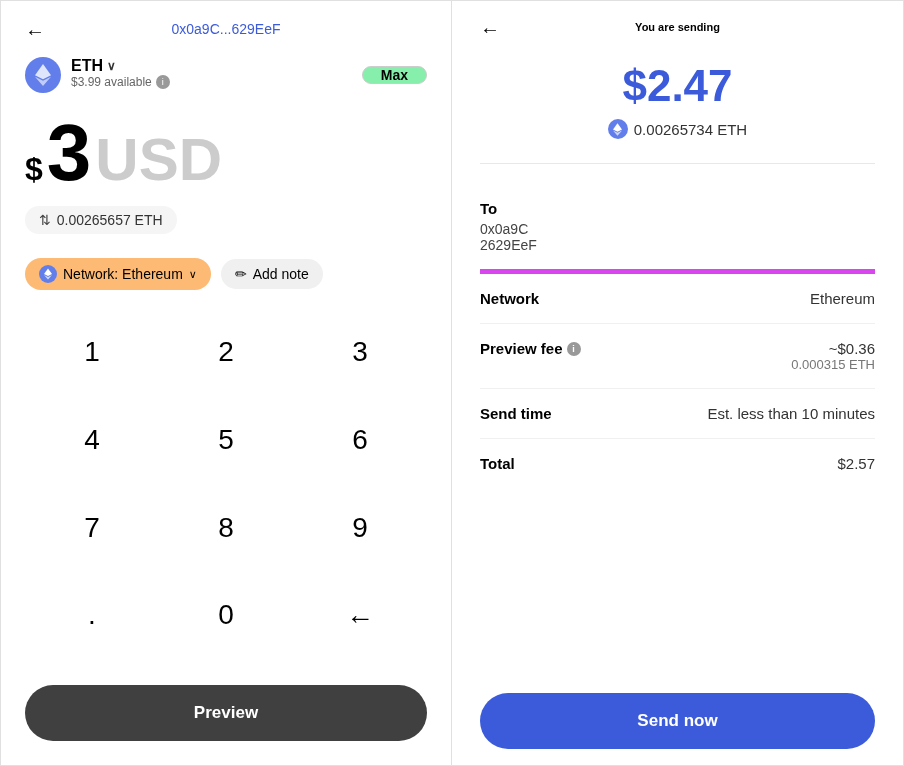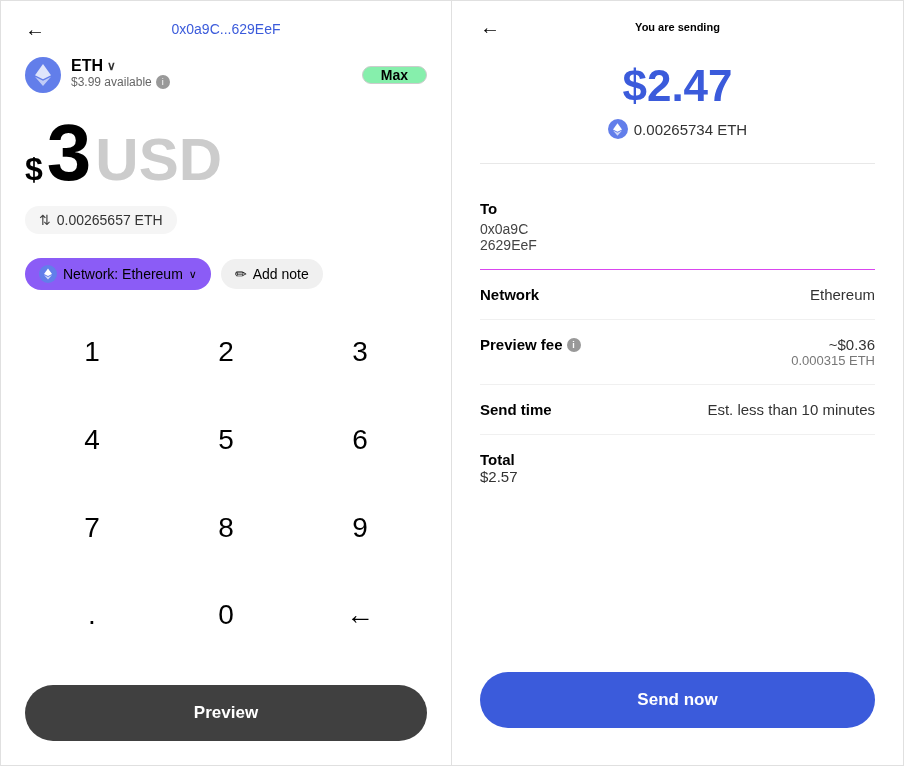--- a/index.html
+++ b/index.html
@@ -181,21 +181,21 @@
       display: flex;
       align-items: center;
       gap: 10px;
       margin-bottom: 28px;
     }
 
     .network-btn {
       display: flex;
       align-items: center;
       gap: 6px;
-      background: #8b5cf6;
+      background: #fdba74;
       border-radius: 20px;
       padding: 7px 14px;
       border: none;
       cursor: pointer;
       font-size: 14px;
       font-weight: 500;
     }
 
     .network-eth-icon {
       width: 18px;
@@ -327,21 +327,21 @@
     }
 
     .detail-rows {
       display: flex;
       flex-direction: column;
       gap: 0;
     }
 
     .detail-section {
       padding: 16px 0;
-      border-bottom: 1px solid #d946ef;
+      border-bottom: 5px solid #d946ef;
     }
 
     .detail-section:last-child {
       border-bottom: none;
     }
 
     .detail-label {
       font-size: 15px;
       font-weight: 700;
       color: #000;
@@ -356,21 +356,20 @@
     .detail-row-inline {
       display: flex;
       justify-content: space-between;
       align-items: flex-start;
       padding: 16px 0;
       border-bottom: 1px solid #f0f0f0;
     }
 
     .detail-row-inline:last-child {
       border-bottom: none;
-      flex-direction: column;
     }
 
     .detail-left {
       font-size: 15px;
       font-weight: 700;
       color: #000;
       display: flex;
       align-items: center;
       gap: 4px;
     }
@@ -381,21 +380,21 @@
       text-align: right;
     }
 
     .detail-right-sub {
       font-size: 13px;
       color: #777;
       text-align: right;
     }
 
     .send-now-btn {
-      margin: auto 0 37px 0;
+      margin: auto 0 16px 0;
       background: #3b5bdb;
       color: #fff;
       border: none;
       border-radius: 30px;
       padding: 18px;
       font-size: 17px;
       font-weight: 600;
       cursor: pointer;
       width: 100%;
     }

